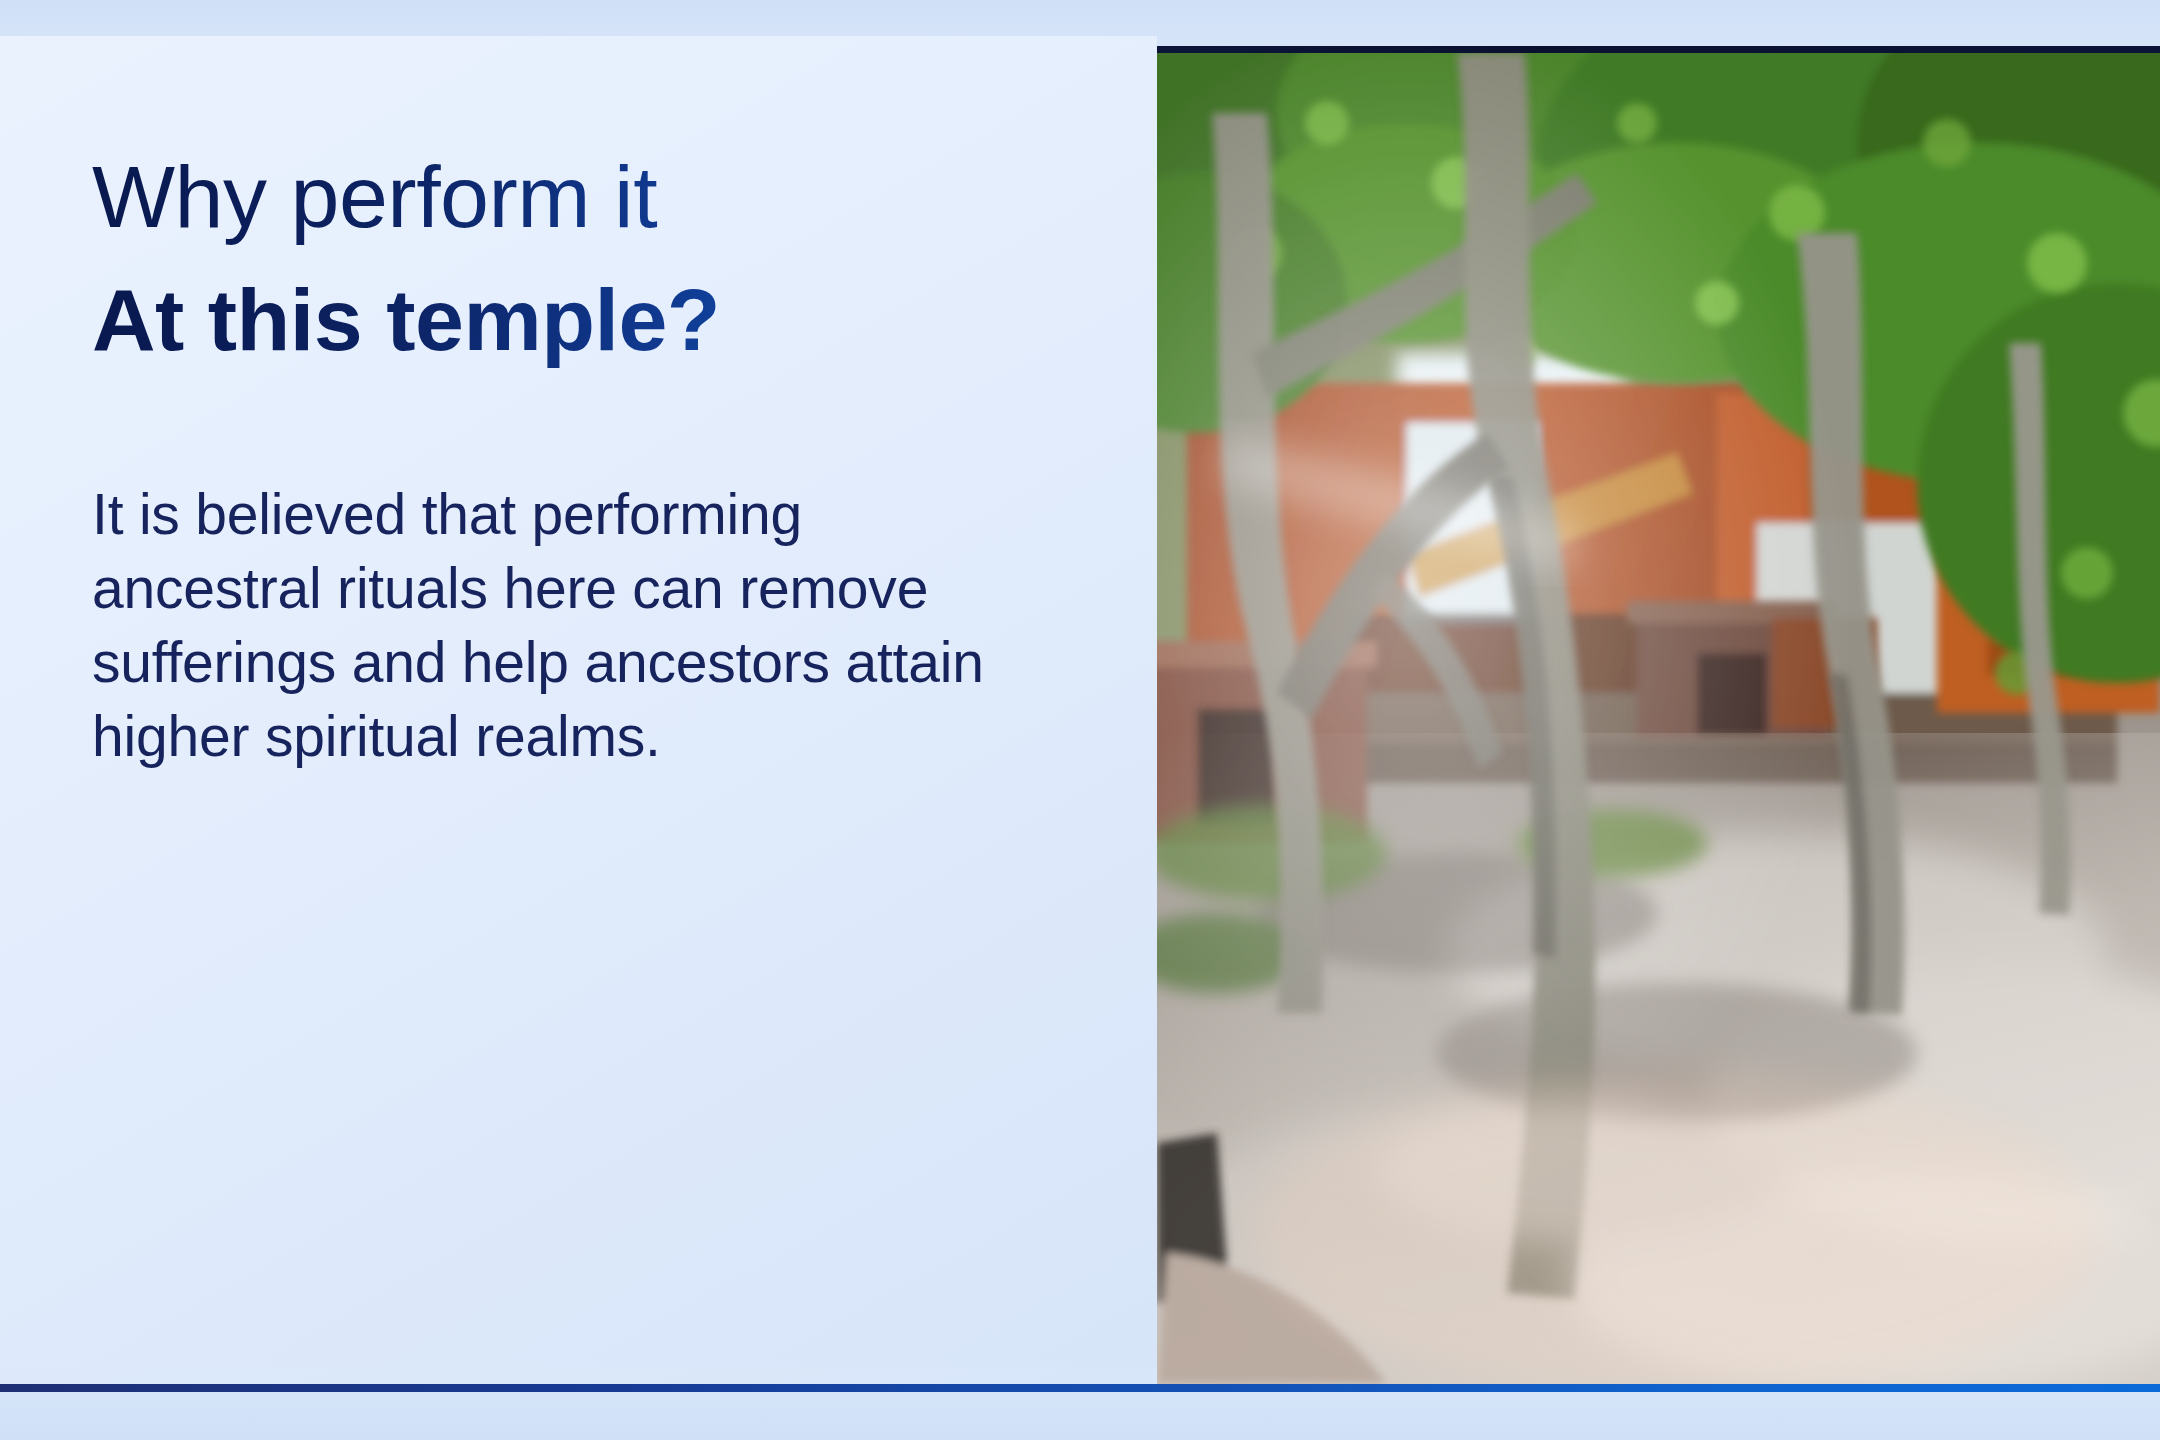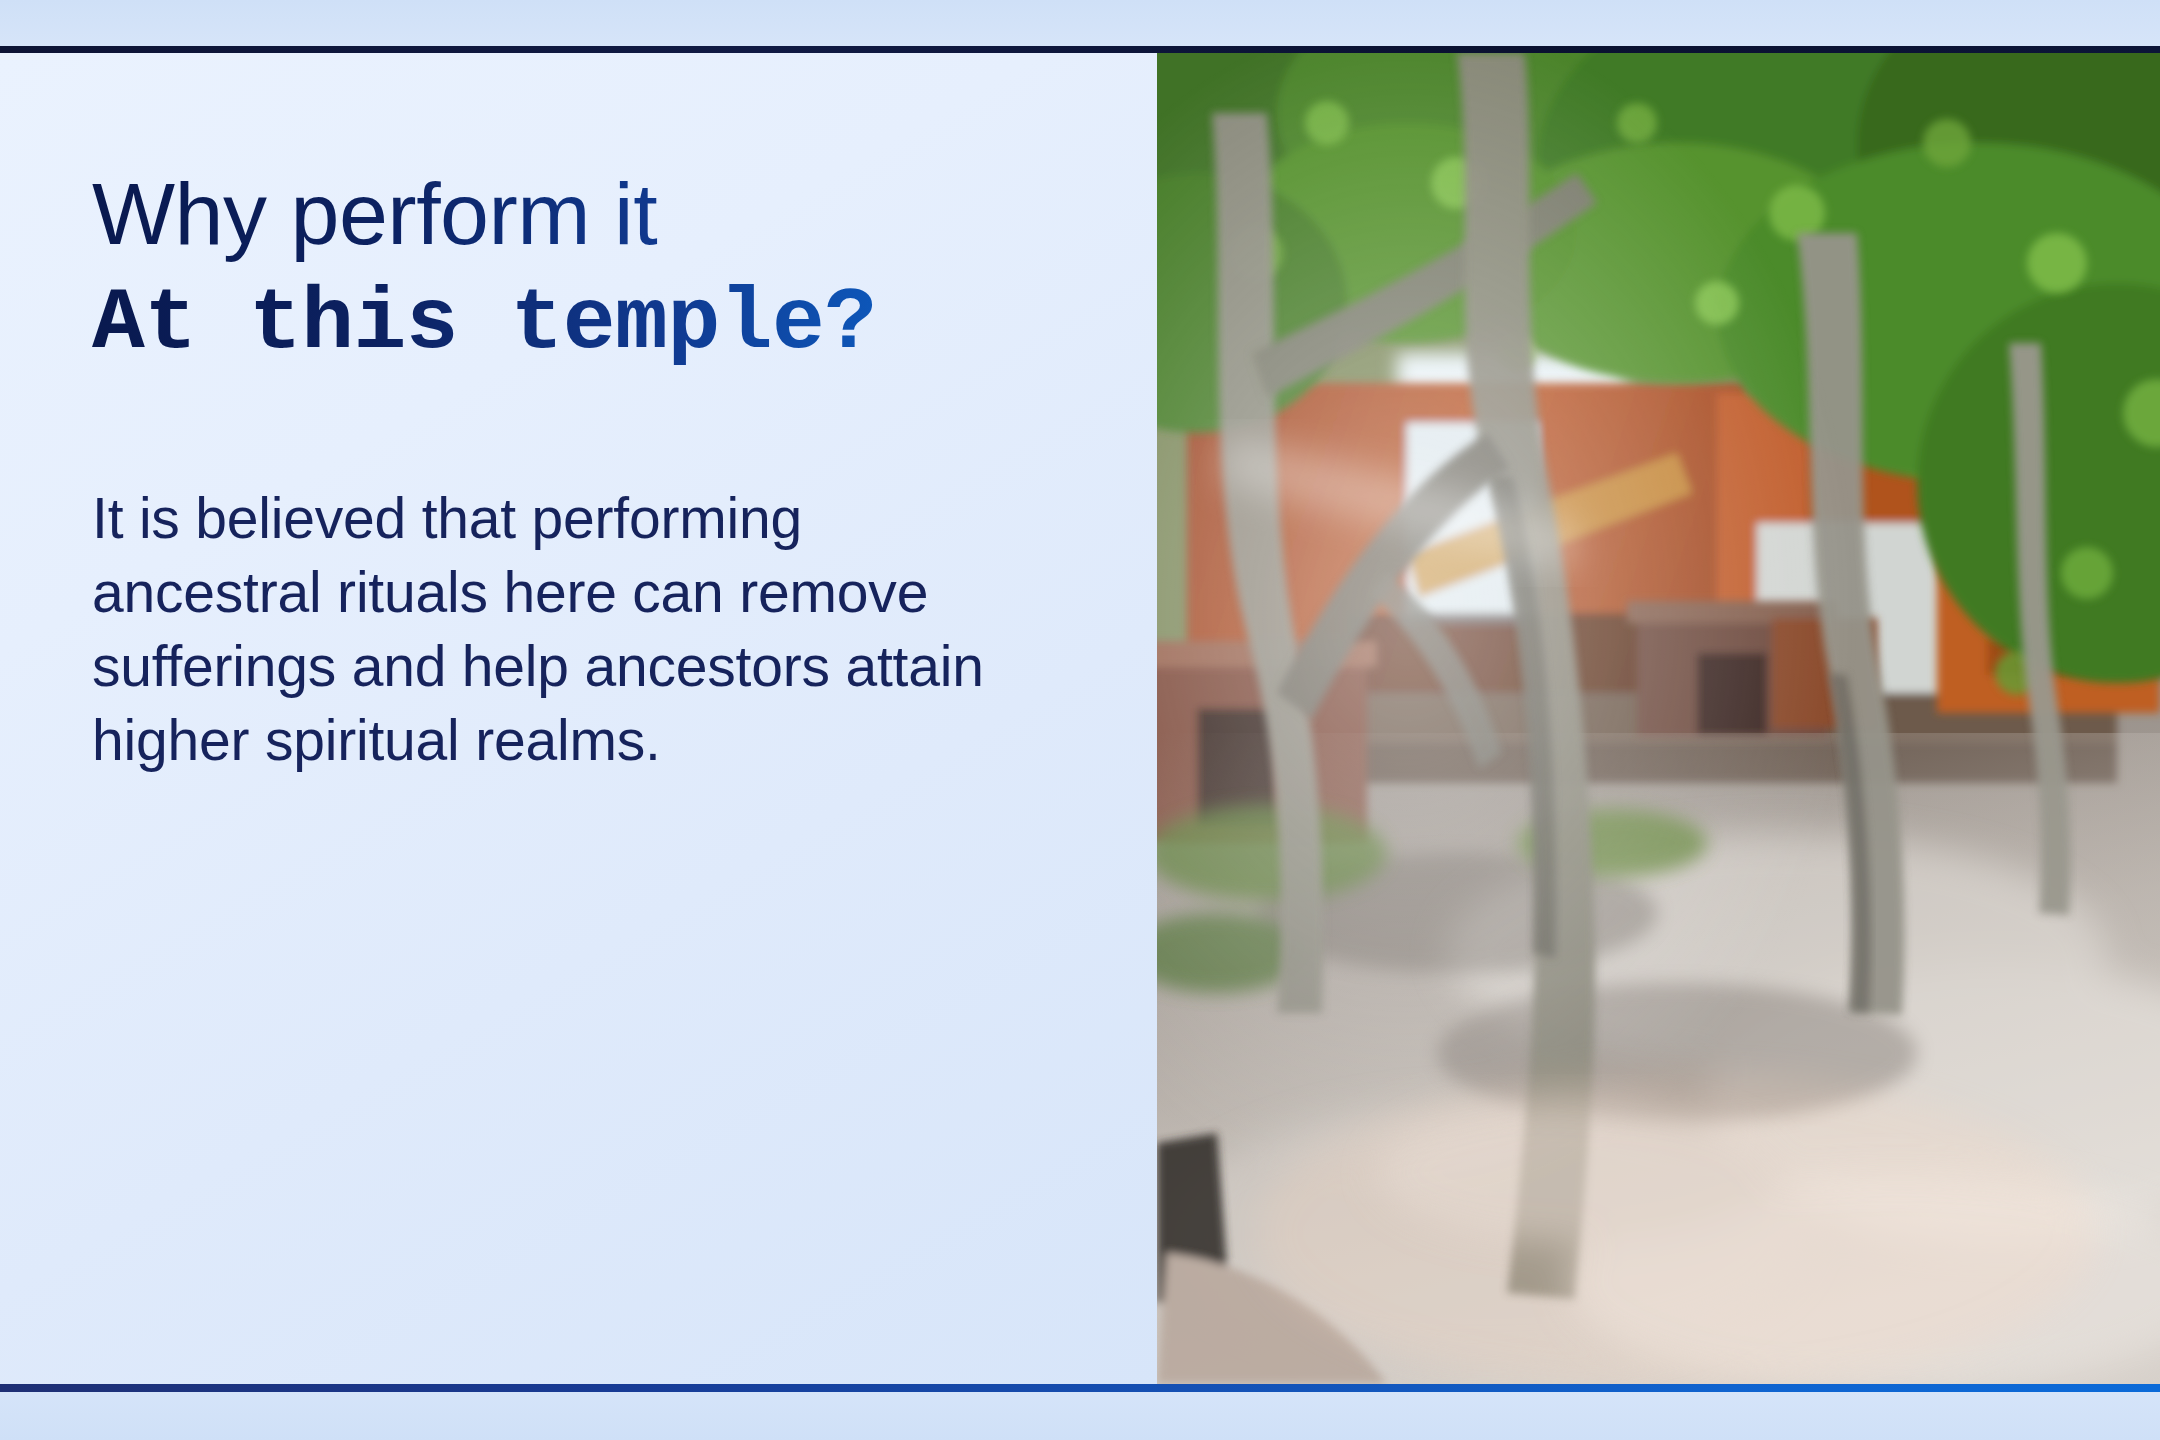--- a/index.html
+++ b/index.html
@@ -34,21 +34,21 @@
     background: linear-gradient(90deg, #0d1435 0%, #101a44 35%, #0a1130 70%, #0c1538 100%);
   }
   .rule-bottom {
     position: absolute; left: 0; top: 1384px; width: 2160px; height: 8px;
     background: linear-gradient(90deg, #1e2f74 0%, #173a94 28%, #1450b4 55%, #0f63cf 80%, #0b6ad8 100%);
   }
 
   
   .text-panel {
     position: absolute;
-    left: 0; top: 53px;
+    left: 0; top: 36px;
     width: 1157px; height: 1331px;
     background: linear-gradient(150deg, #eaf2fe 0%, #e6effd 30%, #dfeafb 62%, #d7e5f9 100%);
     box-sizing: border-box;
     padding: 110px 65px 0 92px;
   }
 
   .headline {
     margin: 0;
     font-size: 88px;
     line-height: 1.16;
@@ -56,21 +56,21 @@
   }
   .headline-line {
     display: block;
     background: linear-gradient(95deg, #09194f 0%, #0c2160 28%, #103a91 58%, #0c62c9 86%, #0a6ad6 100%);
     -webkit-background-clip: text;
     background-clip: text;
     color: transparent;
     -webkit-text-fill-color: transparent;
   }
   .headline-line.light { font-weight: 400; }
-  .headline-line.bold  { font-weight: 700; margin-top: 8px; font-family: Liberation Mono, monospace; }
+  .headline-line.bold  { font-weight: 700; margin-top: 21px; }
 
   .body-copy {
     margin: 106px 0 0 0;
     font-size: 57px;
     line-height: 1.30;
     font-weight: 400;
     color: #16235c;
     max-width: 930px;
     letter-spacing: -0.2px;
   }

